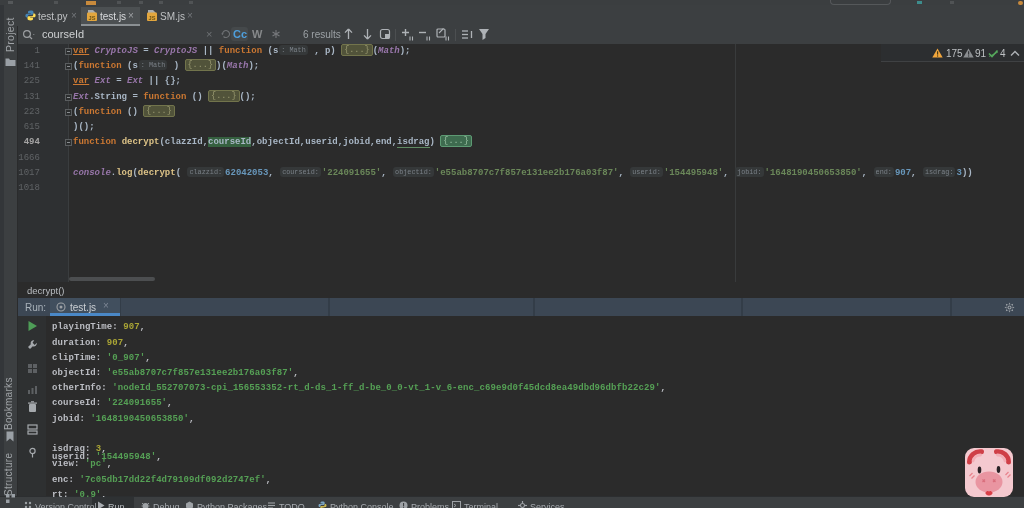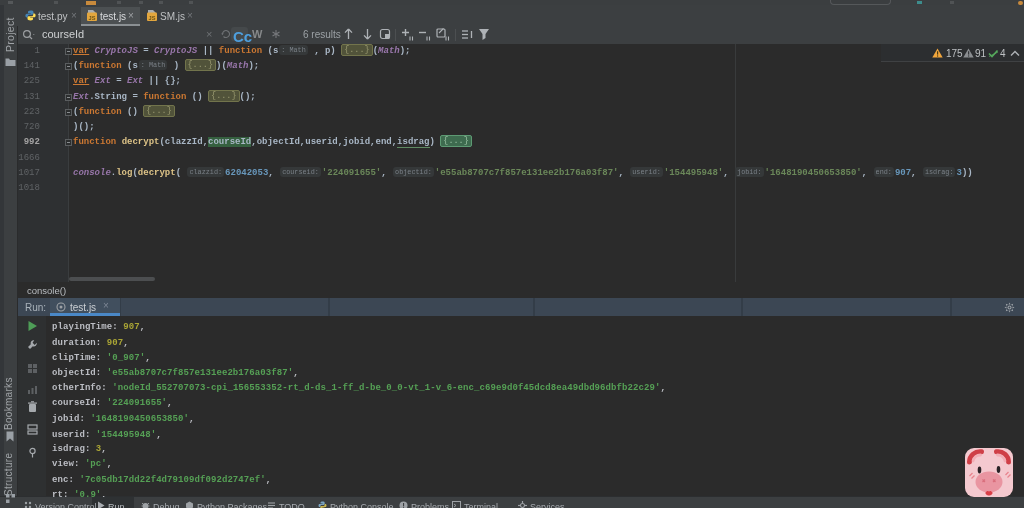--- a/index.html
+++ b/index.html
@@ -41,21 +41,21 @@
 <div class="abs" style="left:0;top:5px;width:18px;height:491px;background:#3c3f41"></div>
 <div class="abs" style="left:0;top:5px;width:4px;height:491px;background:#333639"></div>
 <div class="abs" style="left:17px;top:26px;width:1px;height:470px;background:#2a2b2c"></div>
 
 <div class="abs" style="left:18px;top:44px;width:1006px;height:238px;background:#2b2b2b"></div>
 <div class="abs" style="left:18px;top:44px;width:50px;height:238px;background:#2e3032"></div>
 <div class="abs" style="left:68px;top:44px;width:1px;height:238px;background:#3a3d3f"></div>
 <div class="abs" style="left:735px;top:44px;width:1px;height:238px;background:#393b3c"></div>
 
 <div class="abs" style="left:18px;top:282px;width:1006px;height:16px;background:#2b2b2b"></div>
-<div class="abs ui" style="left:27px;top:285px;font-size:9.5px;color:#b9bdc1">console()</div>
+<div class="abs ui" style="left:27px;top:285px;font-size:9.5px;color:#b9bdc1">decrypt()</div>
 
 <div class="abs" style="left:69px;top:277px;width:86px;height:4px;background:#4c4e50;border-radius:2px"></div>
 
 <div class="abs" style="left:18px;top:298px;width:1006px;height:18px;background:#3c4754"></div>
 
 <div class="abs" style="left:18px;top:316px;width:1006px;height:180px;background:#2b2b2b"></div>
 <div class="abs" style="left:18px;top:316px;width:28px;height:180px;background:#2e3031"></div>
 
 <div class="abs" style="left:0;top:496px;width:1024px;height:12px;background:#3c3f41;border-top:1px solid #2c2e30"></div>
 
@@ -102,21 +102,21 @@
     <line x1="7.6" y1="7.6" x2="10" y2="10" stroke="#9da0a3" stroke-width="1.2"></line>
     <path d="M11 5l1.6 0-0.8 1z" fill="#9da0a3"></path>
   </svg>
 <div class="abs" style="left:42px;top:28px;font-size:11px;color:#cfd1d3">courseId</div>
 <div class="abs" style="left:206px;top:28px;color:#6e7174;font-size:11px">×</div>
 <svg class="abs" style="left:221px;top:30px" width="10" height="9" viewBox="0 0 10 9">
     <path d="M1.5 4a3.5 3.5 0 1 1 1 2.5" fill="none" stroke="#6e7174" stroke-width="1.1"></path>
     <path d="M0.3 3.2l2.4 0.2-1.5 1.8z" fill="#6e7174"></path>
   </svg>
 <div class="abs" style="left:231px;top:27px;width:17px;height:14px;background:#45494b;border-radius:3px"></div>
-<div class="abs" style="left:233px;top:28px;font-size:15px;font-weight:bold;color:#4e9fdd">Cc</div>
+<div class="abs" style="left:233px;top:28px;font-size:11px;font-weight:bold;color:#4e9fdd">Cc</div>
 <div class="abs" style="left:252px;top:28px;font-size:11px;font-weight:bold;color:#87898b">W</div>
 <svg class="abs" style="left:271px;top:29px" width="10" height="10" viewBox="0 0 10 10">
     <g stroke="#77797c" stroke-width="1.1">
       <line x1="5" y1="1" x2="5" y2="9"></line>
       <line x1="1.5" y1="3" x2="8.5" y2="7"></line>
       <line x1="8.5" y1="3" x2="1.5" y2="7"></line>
     </g>
   </svg>
 <div class="abs" style="left:303px;top:29px;font-size:10px;color:#9ca1a5">6 results</div>
 <svg class="abs" style="left:343px;top:28px" width="11" height="12" viewBox="0 0 11 12">
@@ -153,22 +153,22 @@
   </svg>
 <svg class="abs" style="left:478px;top:28px" width="12" height="13" viewBox="0 0 12 13">
     <path d="M1 1h10L7.5 6v4l-3 2V6z" fill="#aeb2b6"></path>
   </svg>
 
 <div class="ln" style="top:44px">1</div>
 <div class="ln" style="top:59.2px">141</div>
 <div class="ln" style="top:74.4px">225</div>
 <div class="ln" style="top:89.7px">131</div>
 <div class="ln" style="top:104.9px">223</div>
-<div class="ln" style="top:120.1px">720</div>
-<div class="ln" style="top:135.3px;color:#a4a3a3;font-weight:bold">992</div>
+<div class="ln" style="top:120.1px">615</div>
+<div class="ln" style="top:135.3px;color:#a4a3a3;font-weight:bold">494</div>
 <div class="ln" style="top:150.5px">1666</div>
 <div class="ln" style="top:165.8px">1017</div>
 <div class="ln" style="top:181px">1018</div>
 <div class="fb" style="top:48.1px"></div>
 <div class="fb" style="top:63.3px"></div>
 <div class="fb" style="top:93.8px"></div>
 <div class="fb" style="top:109px"></div>
 <div class="fb" style="top:139.4px"></div>
 <div class="cl" style="top:44px"><span class="kw u">var</span> <span class="gv">CryptoJS</span> = <span class="gv">CryptoJS</span> || <span class="kw">function</span> (s<span class="hint">: Math</span> , p) <span class="pill">{...}</span>(<span class="gv">Math</span>);</div>
 <div class="cl" style="top:59.2px">(<span class="kw">function</span> (s<span class="hint">: Math</span> ) <span class="pill">{...}</span>)(<span class="gv">Math</span>);</div>
@@ -223,21 +223,21 @@
     <circle cx="5.5" cy="5.5" r="1" fill="#3c4754"></circle>
   </svg>
 
 <div class="co" style="top:320.4px">playingTime: <span class="cn">907</span>,</div>
 <div class="co" style="top:335.6px">duration: <span class="cn">907</span>,</div>
 <div class="co" style="top:350.8px">clipTime: <span class="cs">'0_907'</span>,</div>
 <div class="co" style="top:366px">objectId: <span class="cs">'e55ab8707c7f857e131ee2b176a03f87'</span>,</div>
 <div class="co" style="top:381.2px">otherInfo: <span class="cs">'nodeId_552707073-cpi_156553352-rt_d-ds_1-ff_d-be_0_0-vt_1-v_6-enc_c69e9d0f45dcd8ea49dbd96dbfb22c29'</span>,</div>
 <div class="co" style="top:396.4px">courseId: <span class="cs">'224091655'</span>,</div>
 <div class="co" style="top:411.7px">jobid: <span class="cs">'1648190450653850'</span>,</div>
-<div class="co" style="top:428px">userid: <span class="cs">'154495948'</span>,</div>
+<div class="co" style="top:450px">userid: <span class="cs">'154495948'</span>,</div>
 <div class="co" style="top:442.1px">isdrag: <span class="cn">3</span>,</div>
 <div class="co" style="top:457.3px">view: <span class="cs">'pc'</span>,</div>
 <div class="co" style="top:472.5px">enc: <span class="cs">'7c05db17dd22f4d79109df092d2747ef'</span>,</div>
 <div class="co" style="top:487.7px">rt: <span class="cs">'0.9'</span>,</div>
 
 <svg class="abs" style="left:27px;top:320px" width="11" height="12" viewBox="0 0 11 12">
     <path d="M1.5 1l8.5 5-8.5 5z" fill="#4e9d57"></path>
   </svg>
 <svg class="abs" style="left:27px;top:339px" width="11" height="11" viewBox="0 0 11 11">
     <path d="M7.2 1.2a3 3 0 0 0-3.4 4L1 8l2 2 2.8-2.8a3 3 0 0 0 4-3.4L7.7 5.9 5.6 3.8z" fill="#a5a9ad"></path>

